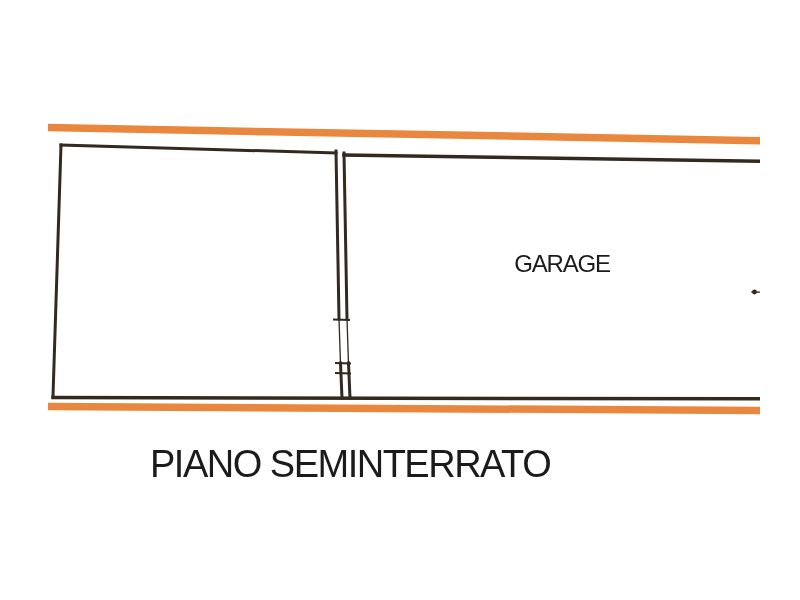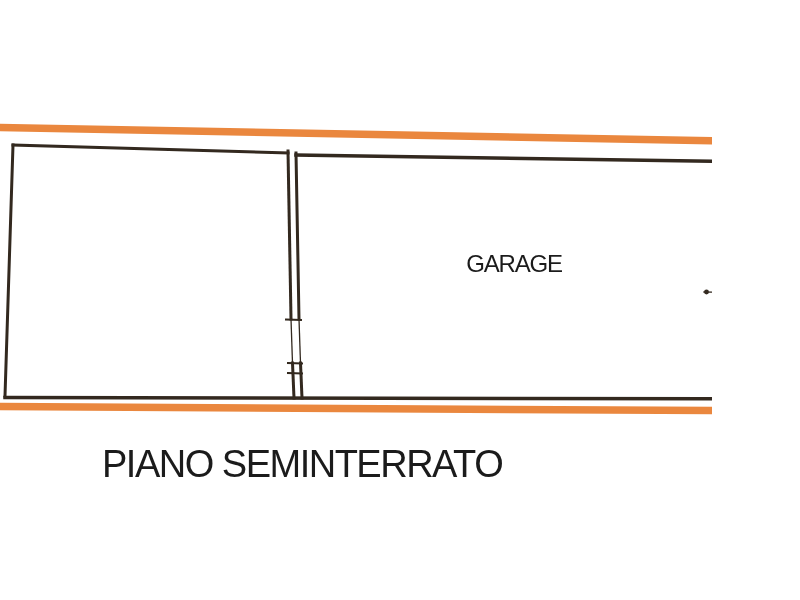--- a/index.html
+++ b/index.html
@@ -13,20 +13,21 @@
     padding: 0;
     background: var(--background);
   }
   .canvas {
     position: relative;
     width: 712px;
     height: 600px;
     background: var(--background);
     overflow: hidden;
     font-family: "Liberation Sans", sans-serif;
+    margin-left: 48px;
   }
   svg { display: block; }
   .boundary {
     stroke: var(--boundary-orange);
     stroke-width: 7.5;
     fill: none;
     stroke-linejoin: miter;
     stroke-linecap: butt;
   }
   .wall {

